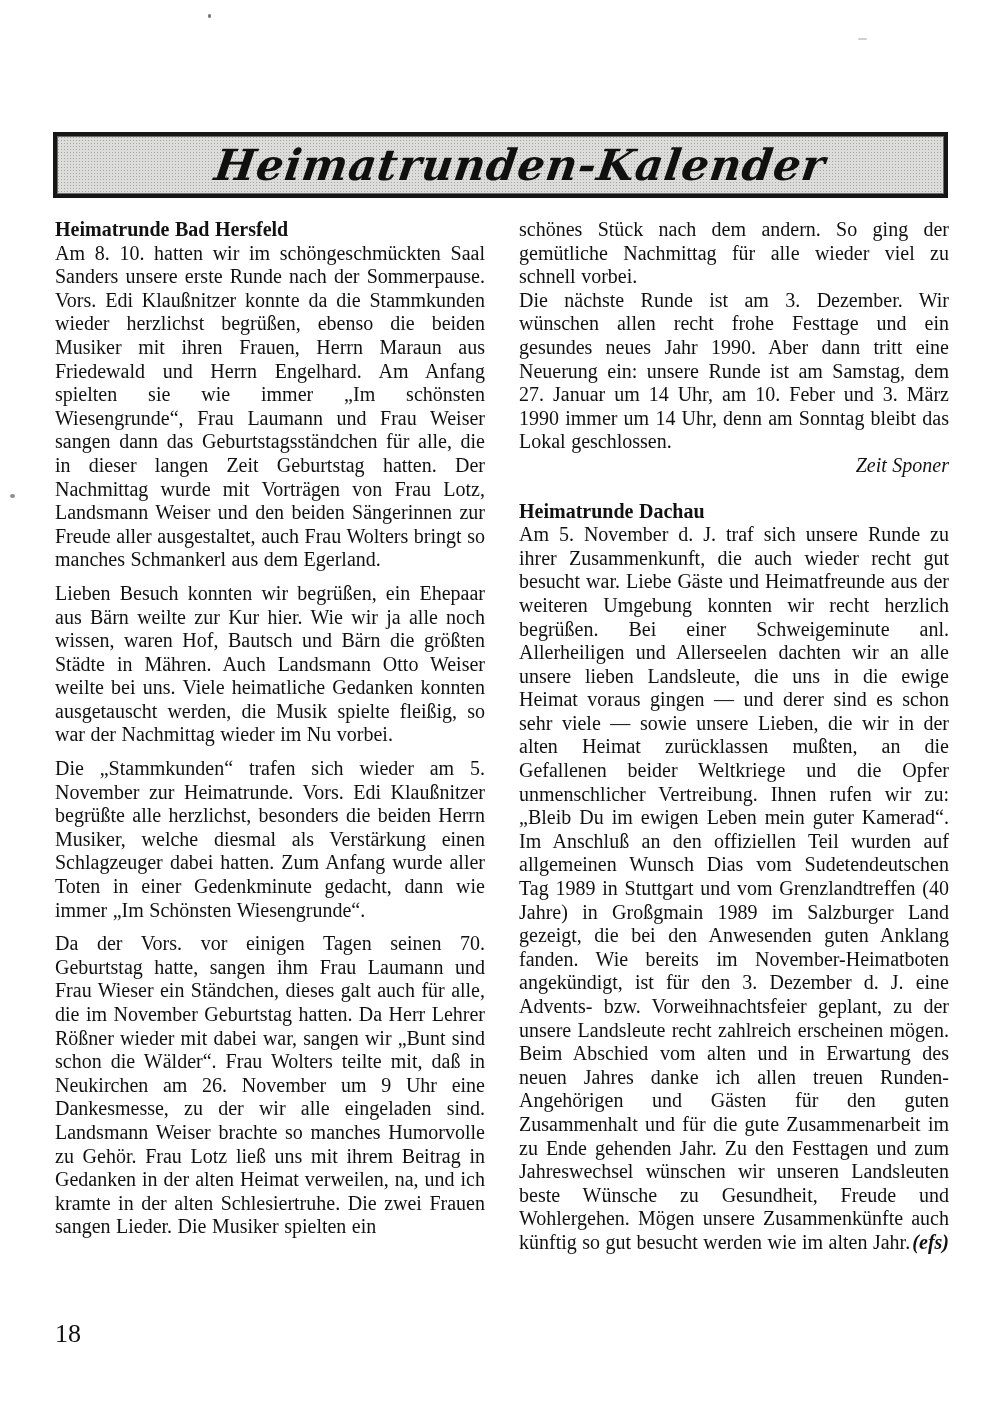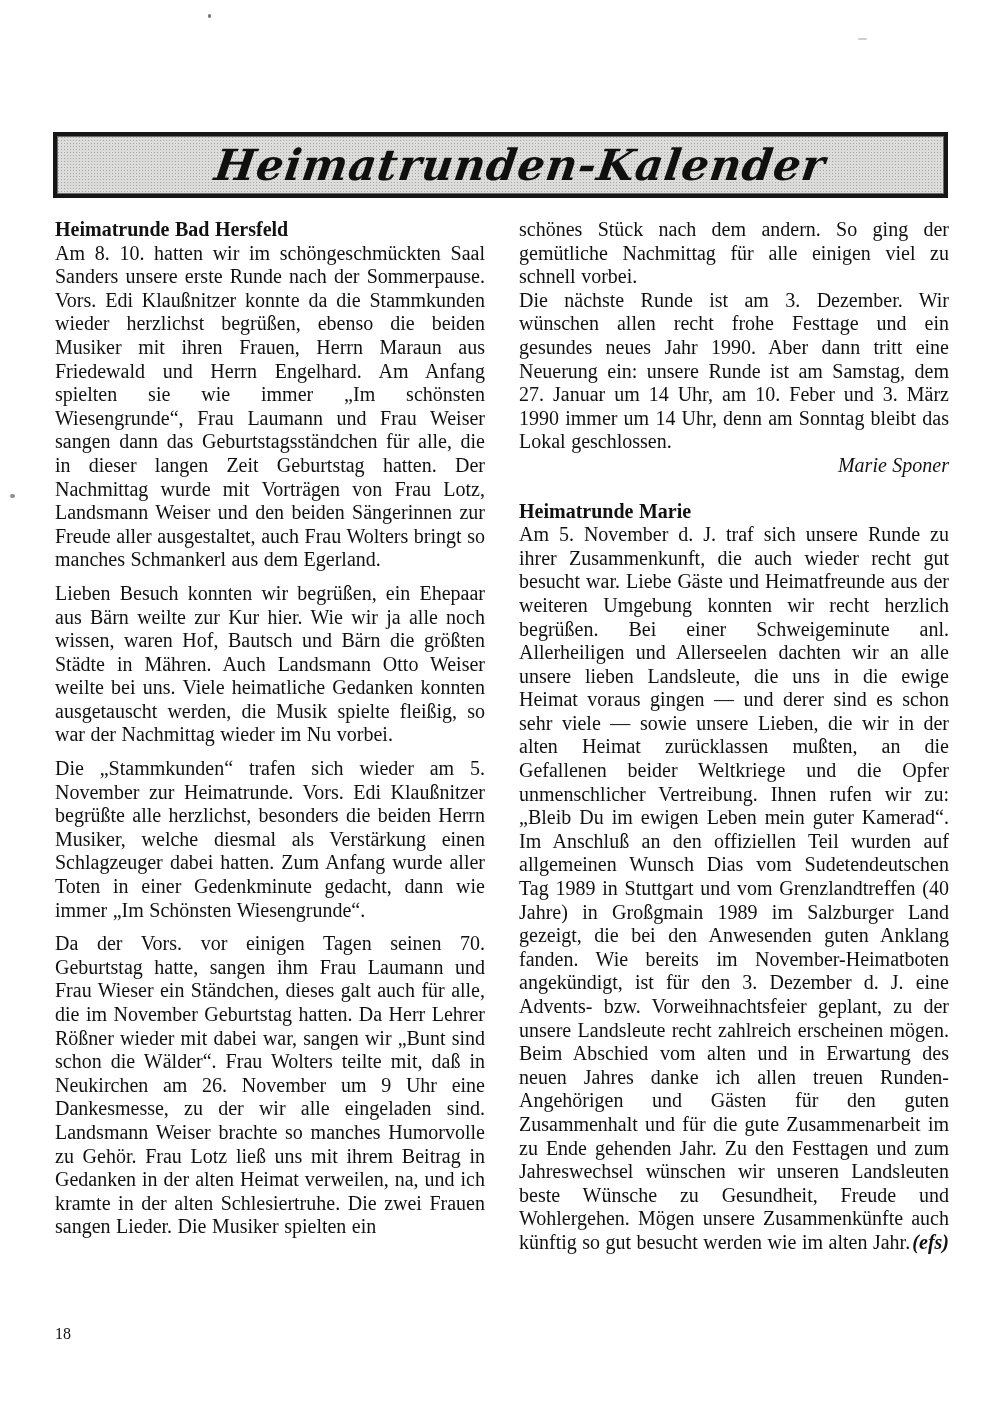--- a/index.html
+++ b/index.html
@@ -85,21 +85,21 @@
   .author-initials {
     float: right;
     font-style: italic;
     font-weight: bold;
   }
 
   .page-number {
     position: absolute;
     left: 55px;
     top: 1322px;
-    font-size: 16px;
+    font-size: 26px;
     line-height: 24px;
   }
 
   
   .artifact {
     position: absolute;
     border-radius: 50%;
   }
   .artifact-top    { left: 208px; top: 14px;  width: 3px; height: 4px; background: #6f6f6f; }
   .artifact-right  { left: 858px; top: 38px;  width: 9px; height: 2px; background: #cfcfcf; border-radius: 1px; }
@@ -120,22 +120,22 @@
 
   <div class="col col-left">
     <h2>Heimatrunde Bad Hersfeld</h2>
     <p>Am 8. 10. hatten wir im schöngeschmückten Saal Sanders unsere erste Runde nach der Sommerpause. Vors. Edi Klaußnitzer konnte da die Stammkunden wieder herzlichst begrüßen, ebenso die beiden Musiker mit ihren Frauen, Herrn Maraun aus Friedewald und Herrn Engelhard. Am Anfang spielten sie wie immer „Im schönsten Wiesengrunde“, Frau Laumann und Frau Weiser sangen dann das Geburtstagsständchen für alle, die in dieser langen Zeit Geburtstag hatten. Der Nachmittag wurde mit Vorträgen von Frau Lotz, Landsmann Weiser und den beiden Sängerinnen zur Freude aller ausgestaltet, auch Frau Wolters bringt so manches Schmankerl aus dem Egerland.</p>
     <p>Lieben Besuch konnten wir begrüßen, ein Ehepaar aus Bärn weilte zur Kur hier. Wie wir ja alle noch wissen, waren Hof, Bautsch und Bärn die größten Städte in Mähren. Auch Landsmann Otto Weiser weilte bei uns. Viele heimatliche Gedanken konnten ausgetauscht werden, die Musik spielte fleißig, so war der Nachmittag wieder im Nu vorbei.</p>
     <p>Die „Stammkunden“ trafen sich wieder am 5. November zur Heimatrunde. Vors. Edi Klaußnitzer begrüßte alle herzlichst, besonders die beiden Herrn Musiker, welche diesmal als Verstärkung einen Schlagzeuger dabei hatten. Zum Anfang wurde aller Toten in einer Gedenkminute gedacht, dann wie immer „Im Schönsten Wiesengrunde“.</p>
     <p>Da der Vors. vor einigen Tagen seinen 70. Geburtstag hatte, sangen ihm Frau Laumann und Frau Wieser ein Ständchen, dieses galt auch für alle, die im November Geburtstag hatten. Da Herr Lehrer Rößner wieder mit dabei war, sangen wir „Bunt sind schon die Wälder“. Frau Wolters teilte mit, daß in Neukirchen am 26. November um 9 Uhr eine Dankesmesse, zu der wir alle eingeladen sind. Landsmann Weiser brachte so manches Humorvolle zu Gehör. Frau Lotz ließ uns mit ihrem Beitrag in Gedanken in der alten Heimat verweilen, na, und ich kramte in der alten Schlesiertruhe. Die zwei Frauen sangen Lieder. Die Musiker spielten ein</p>
   </div>
 
   <div class="col col-right">
-    <p class="no-gap">schönes Stück nach dem andern. So ging der gemütliche Nachmittag für alle einigen viel zu schnell vorbei.</p>
+    <p class="no-gap">schönes Stück nach dem andern. So ging der gemütliche Nachmittag für alle wieder viel zu schnell vorbei.</p>
     <p class="no-gap">Die nächste Runde ist am 3. Dezember. Wir wünschen allen recht frohe Festtage und ein gesundes neues Jahr 1990. Aber dann tritt eine Neuerung ein: unsere Runde ist am Samstag, dem 27. Januar um 14 Uhr, am 10. Feber und 3. März 1990 immer um 14 Uhr, denn am Sonntag bleibt das Lokal geschlossen.</p>
-    <div class="signature">Marie Sponer</div>
-    <h2 class="heading-dachau">Heimatrunde Marie</h2>
+    <div class="signature">Zeit Sponer</div>
+    <h2 class="heading-dachau">Heimatrunde Dachau</h2>
     <p class="no-gap"><span>Am 5. November d. J. traf sich unsere Runde zu ihrer Zusammenkunft, die auch wieder recht gut besucht war. Liebe Gäste und Heimatfreunde aus der weiteren Umgebung konnten wir recht herzlich begrüßen. Bei einer Schweigeminute anl. Allerheiligen und Allerseelen dachten wir an alle unsere lieben Landsleute, die uns in die ewige Heimat voraus gingen — und derer sind es schon sehr viele — sowie unsere Lieben, die wir in der alten Heimat zurücklassen mußten, an die Gefallenen beider Weltkriege und die Opfer unmenschlicher Vertreibung. Ihnen rufen wir zu: „Bleib Du im ewigen Leben mein guter Kamerad“. Im Anschluß an den offiziellen Teil wurden auf allgemeinen Wunsch Dias vom Sudetendeutschen Tag 1989 in Stuttgart und vom Grenzlandtreffen (40 Jahre) in Großgmain 1989 im Salzburger Land gezeigt, die bei den Anwesenden guten Anklang fanden. Wie bereits im November-Heimatboten angekündigt, ist für den 3. Dezember d. J. eine Advents- bzw. Vorweihnachtsfeier geplant, zu der unsere Landsleute recht zahlreich erscheinen mögen. Beim Abschied vom alten und in Erwartung des neuen Jahres danke ich allen treuen Runden-Angehörigen und Gästen für den guten Zusammenhalt und für die gute Zusammenarbeit im zu Ende gehenden Jahr. Zu den Festtagen und zum Jahreswechsel wünschen wir unseren Landsleuten beste Wünsche zu Gesundheit, Freude und Wohlergehen. Mögen unsere Zusammenkünfte auch künftig so gut besucht werden wie im alten Jahr.</span> <span class="author-initials">(efs)</span></p>
   </div>
 
   <div class="page-number">18</div>
 
 </div>
 
 </body></html>

